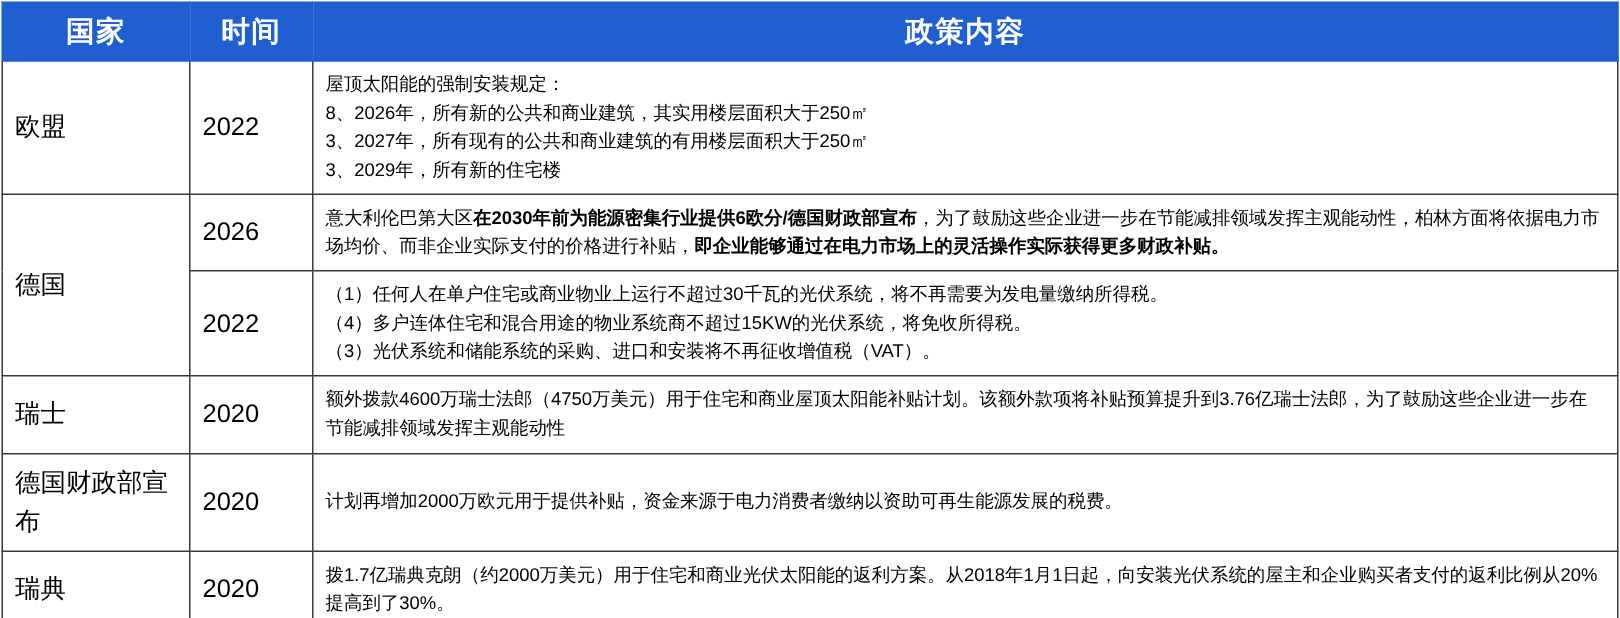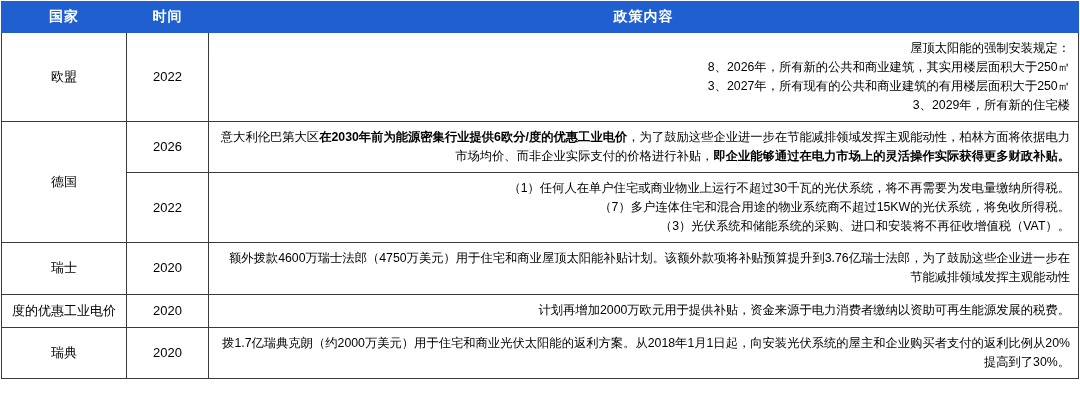--- a/index.html
+++ b/index.html
@@ -16,41 +16,40 @@
   }
   .policy-table {
     border-collapse: collapse;
     width: 1078px;
     margin: 1px 0 0 1px;
     table-layout: fixed;
   }
   .policy-table th {
     background: #1f5fd0;
     color: #ffffff;
-    font-size: 14px;
+    font-size: 19px;
     font-weight: bold;
     text-align: center;
     padding: 6px 4px;
     border: 1px solid #1f5fd0;
     letter-spacing: 1px;
     margin-left: 15px;
   }
   .policy-table td {
     border: 1px solid #3a3a3a;
     font-size: 12.3px;
     line-height: 1.55;
     vertical-align: middle;
     padding: 6px 8px;
   }
   td.c-country, td.c-time {
-    text-align: center;
-    font-size: 13px;
+    font-size: 17px;
   }
   td.c-content {
-    text-align: right;
+    text-align: left;
   }
   .col-country { width: 125px; }
   .col-time { width: 82px; }
   .col-content { width: auto; }
   .line { display: block; }
   .bold { font-weight: bold; }
 </style>
 </head>
 <body>
 
@@ -77,43 +76,43 @@
         <span class="line">8、2026年，所有新的公共和商业建筑，其实用楼层面积大于250㎡</span>
         <span class="line">3、2027年，所有现有的公共和商业建筑的有用楼层面积大于250㎡</span>
         <span class="line">3、2029年，所有新的住宅楼</span>
       </td>
     </tr>
 
     <tr>
       <td class="c-country" rowspan="2">德国</td>
       <td class="c-time">2026</td>
       <td class="c-content">
-        <span>意大利伦巴第大区</span><span class="bold">在2030年前为能源密集行业提供6欧分/度的优惠工业电价</span><span>，为了鼓励这些企业进一步在节能减排领域发挥主观能动性，柏林方面将依据电力市场均价、而非企业实际支付的价格进行补贴，</span><span class="bold">即企业能够通过在电力市场上的灵活操作实际获得更多财政补贴。</span>
+        <span>意大利伦巴第大区</span><span class="bold">在2030年前为能源密集行业提供6欧分/德国财政部宣布</span><span>，为了鼓励这些企业进一步在节能减排领域发挥主观能动性，柏林方面将依据电力市场均价、而非企业实际支付的价格进行补贴，</span><span class="bold">即企业能够通过在电力市场上的灵活操作实际获得更多财政补贴。</span>
       </td>
     </tr>
 
     <tr>
       <td class="c-time">2022</td>
       <td class="c-content">
         <span class="line">（1）任何人在单户住宅或商业物业上运行不超过30千瓦的光伏系统，将不再需要为发电量缴纳所得税。</span>
-        <span class="line">（7）多户连体住宅和混合用途的物业系统商不超过15KW的光伏系统，将免收所得税。</span>
+        <span class="line">（4）多户连体住宅和混合用途的物业系统商不超过15KW的光伏系统，将免收所得税。</span>
         <span class="line">（3）光伏系统和储能系统的采购、进口和安装将不再征收增值税（VAT）。</span>
       </td>
     </tr>
 
     <tr>
       <td class="c-country">瑞士</td>
       <td class="c-time">2020</td>
       <td class="c-content">
         <span class="line">额外拨款4600万瑞士法郎（4750万美元）用于住宅和商业屋顶太阳能补贴计划。该额外款项将补贴预算提升到3.76亿瑞士法郎，为了鼓励这些企业进一步在节能减排领域发挥主观能动性</span>
       </td>
     </tr>
 
     <tr>
-      <td class="c-country">度的优惠工业电价</td>
+      <td class="c-country">德国财政部宣布</td>
       <td class="c-time">2020</td>
       <td class="c-content">
         <span class="line">计划再增加2000万欧元用于提供补贴，资金来源于电力消费者缴纳以资助可再生能源发展的税费。</span>
       </td>
     </tr>
 
     <tr>
       <td class="c-country">瑞典</td>
       <td class="c-time">2020</td>
       <td class="c-content">

